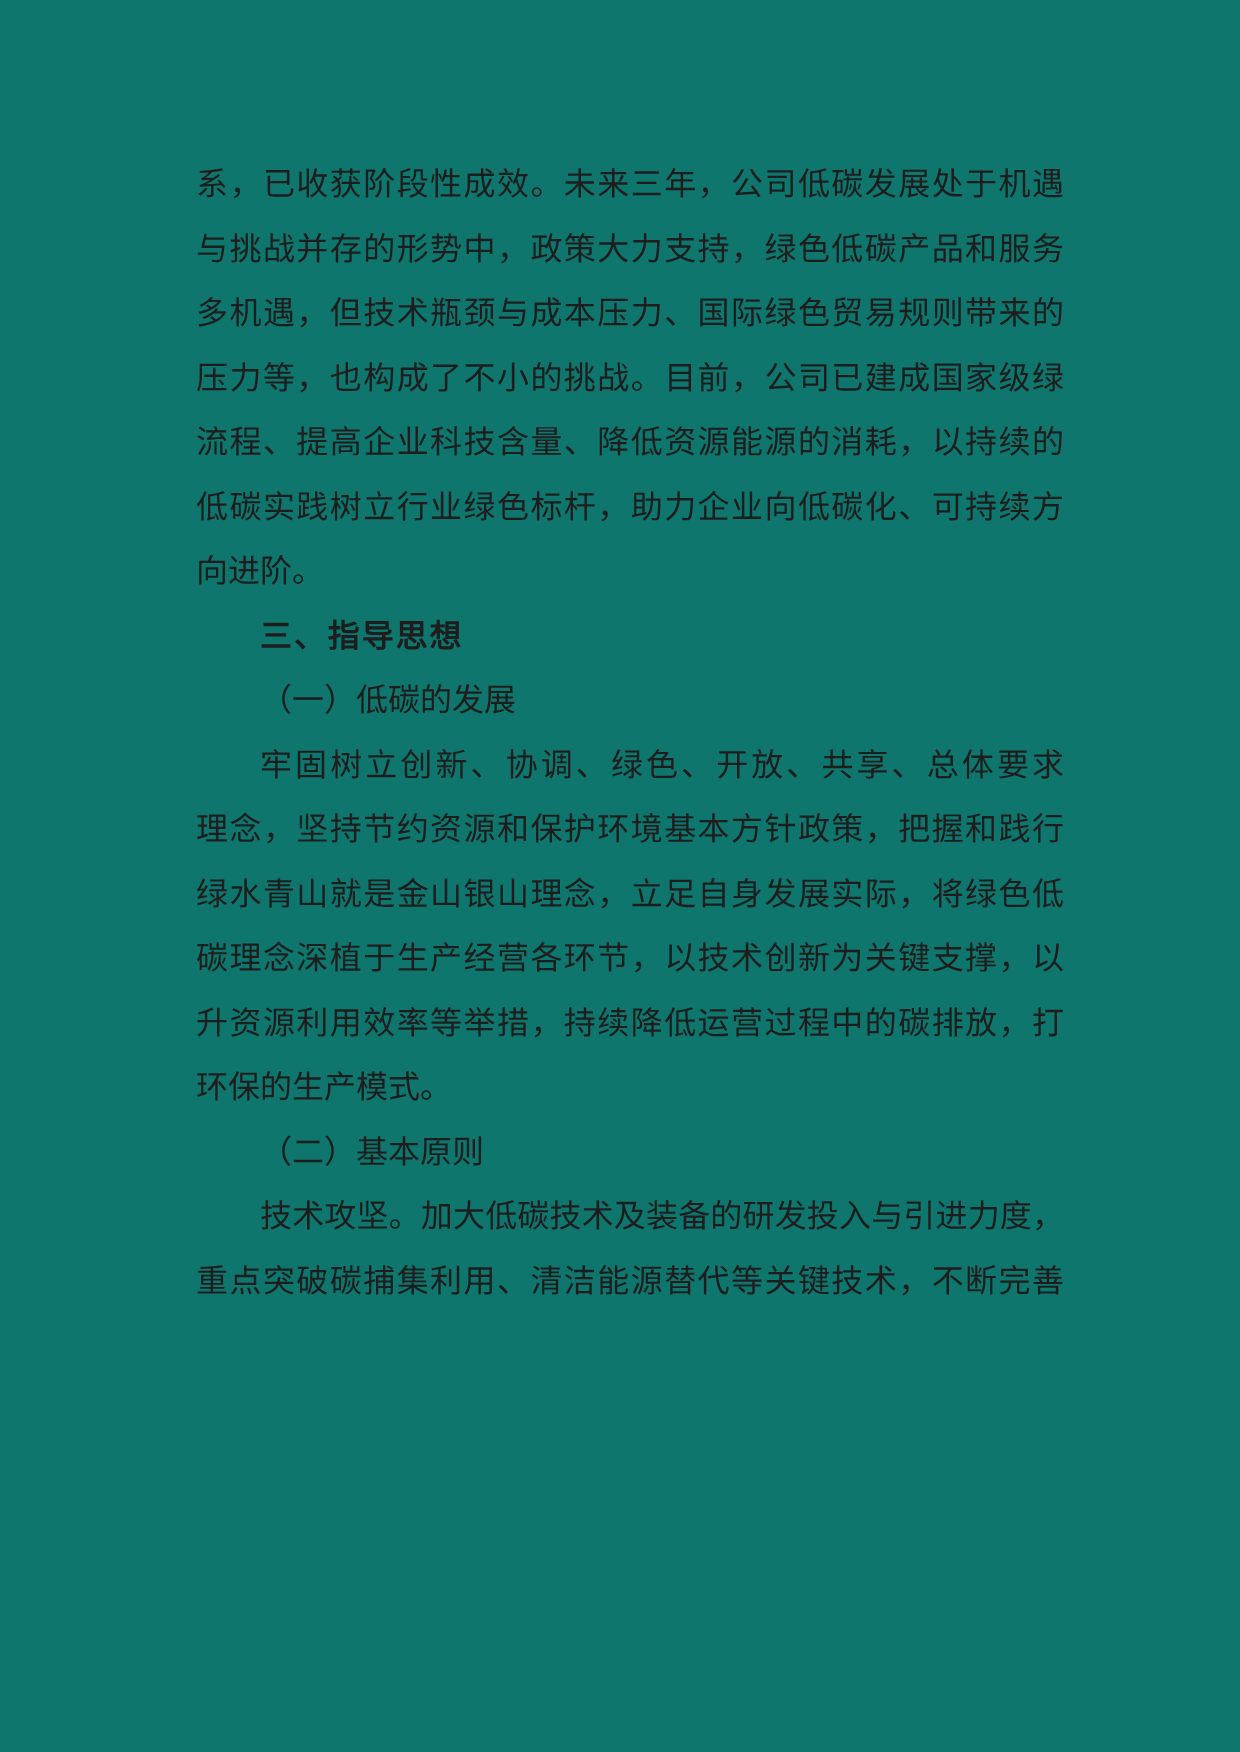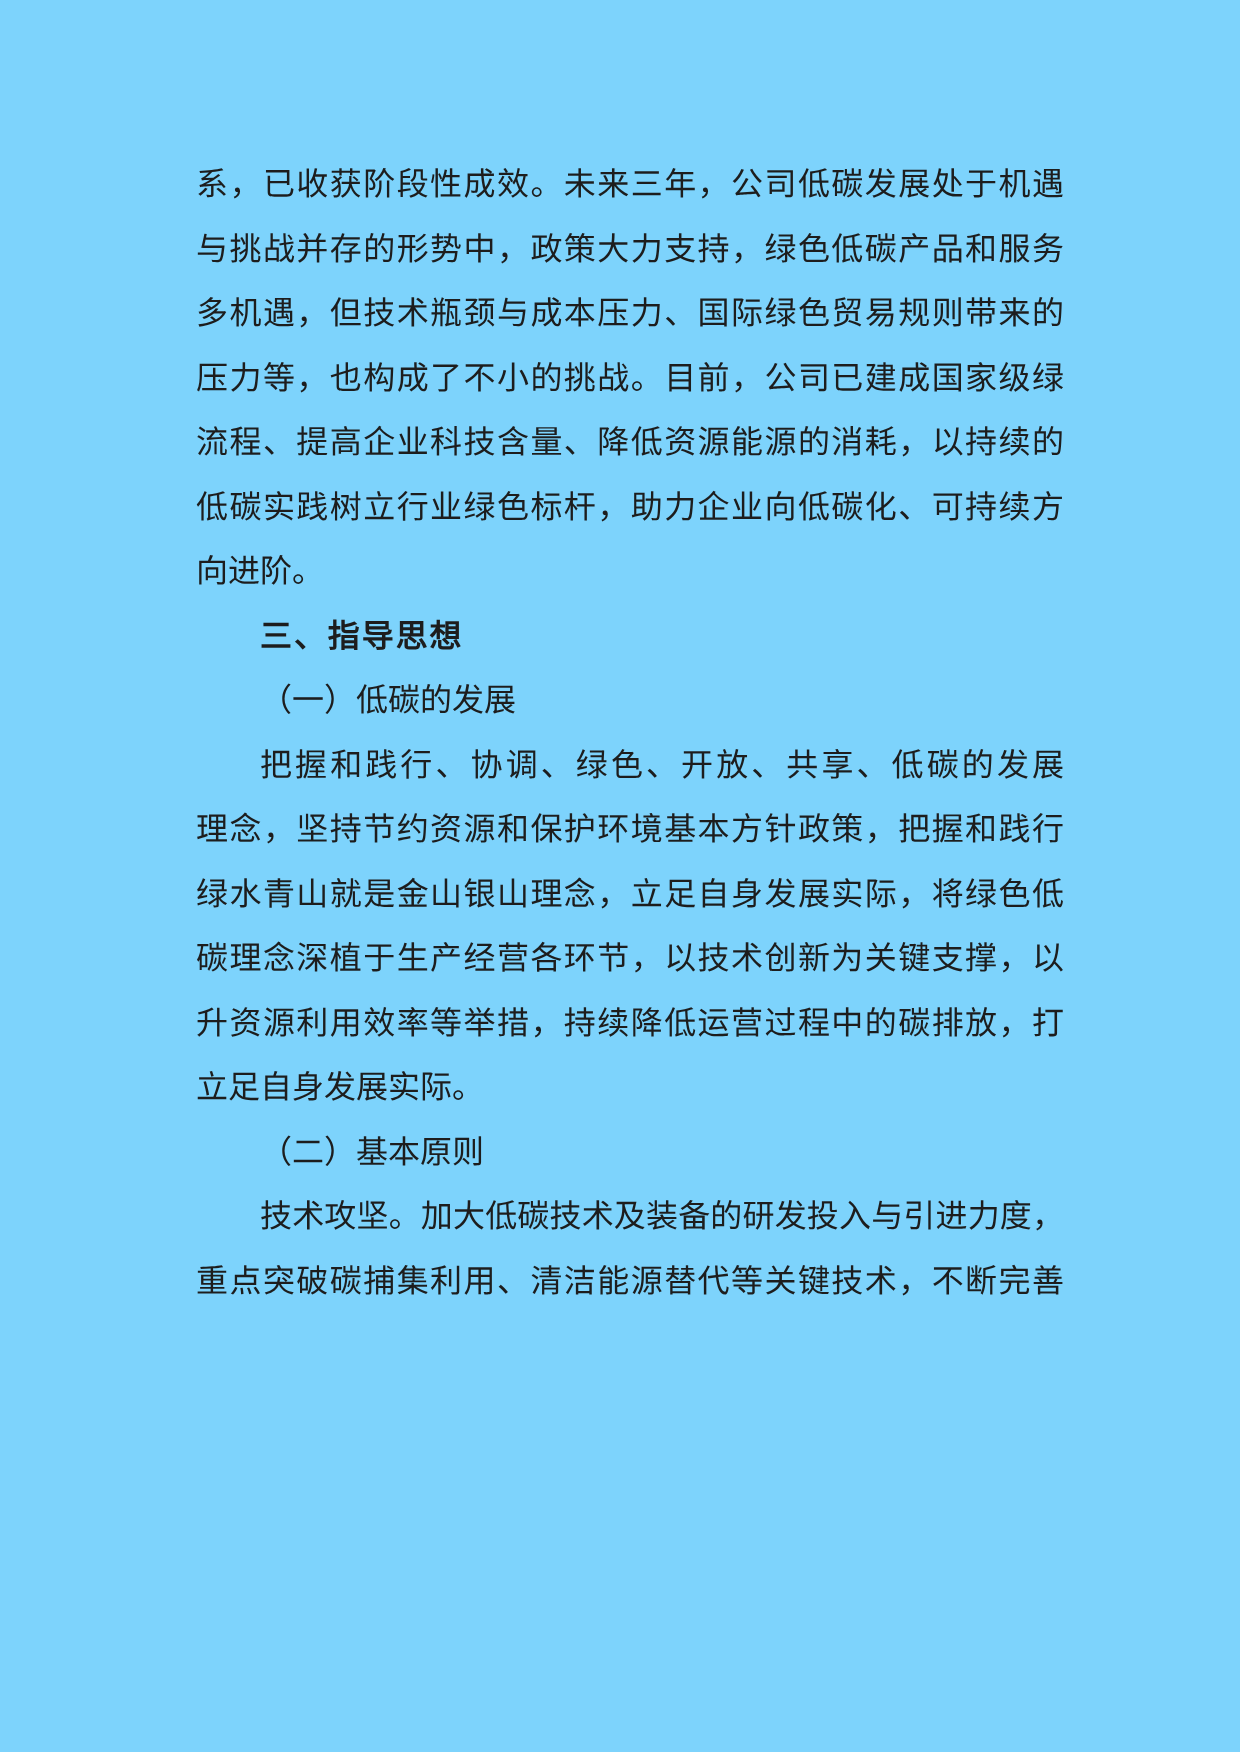--- a/index.html
+++ b/index.html
@@ -11,21 +11,21 @@
     height: 1752px;
     background: #fdfdfd;
     position: relative;
     font-family: "Liberation Serif", "DejaVu Serif", serif;
   }
   .page {
     position: absolute;
     left: 0; top: 0;
     width: 1240px;
     height: 1752px;
-    background: #7dd3fc;
+    background: #0f766e;
     overflow: hidden;
   }
   .text-block {
     position: absolute;
     left: 196px;
     top: 152px;
     width: 868px;
     font-size: 32px;
     line-height: 64.5px;
     color: #1d1d1d;
@@ -58,23 +58,23 @@
   <div class="text-block">
     <div class="ln fill">系，已收获阶段性成效。未来三年，公司低碳发展处于机遇</div>
     <div class="ln fill">与挑战并存的形势中，政策大力支持，绿色低碳产品和服务</div>
     <div class="ln fill">多机遇，但技术瓶颈与成本压力、国际绿色贸易规则带来的</div>
     <div class="ln fill">压力等，也构成了不小的挑战。目前，公司已建成国家级绿</div>
     <div class="ln fill">流程、提高企业科技含量、降低资源能源的消耗，以持续的</div>
     <div class="ln fill">低碳实践树立行业绿色标杆，助力企业向低碳化、可持续方</div>
     <div class="ln">向进阶。</div>
     <div class="ln heading indent">三、指导思想</div>
     <div class="ln indent">（一）低碳的发展</div>
-    <div class="ln fill indent">把握和践行、协调、绿色、开放、共享、低碳的发展</div>
+    <div class="ln fill indent">牢固树立创新、协调、绿色、开放、共享、总体要求</div>
     <div class="ln fill">理念，坚持节约资源和保护环境基本方针政策，把握和践行</div>
     <div class="ln fill">绿水青山就是金山银山理念，立足自身发展实际，将绿色低</div>
     <div class="ln fill">碳理念深植于生产经营各环节，以技术创新为关键支撑，以</div>
     <div class="ln fill">升资源利用效率等举措，持续降低运营过程中的碳排放，打</div>
-    <div class="ln">立足自身发展实际。</div>
+    <div class="ln">环保的生产模式。</div>
     <div class="ln indent">（二）基本原则</div>
     <div class="ln fill indent">技术攻坚。加大低碳技术及装备的研发投入与引进力度，</div>
     <div class="ln fill">重点突破碳捕集利用、清洁能源替代等关键技术，不断完善</div>
   </div>
 </div>
 
 </body></html>

